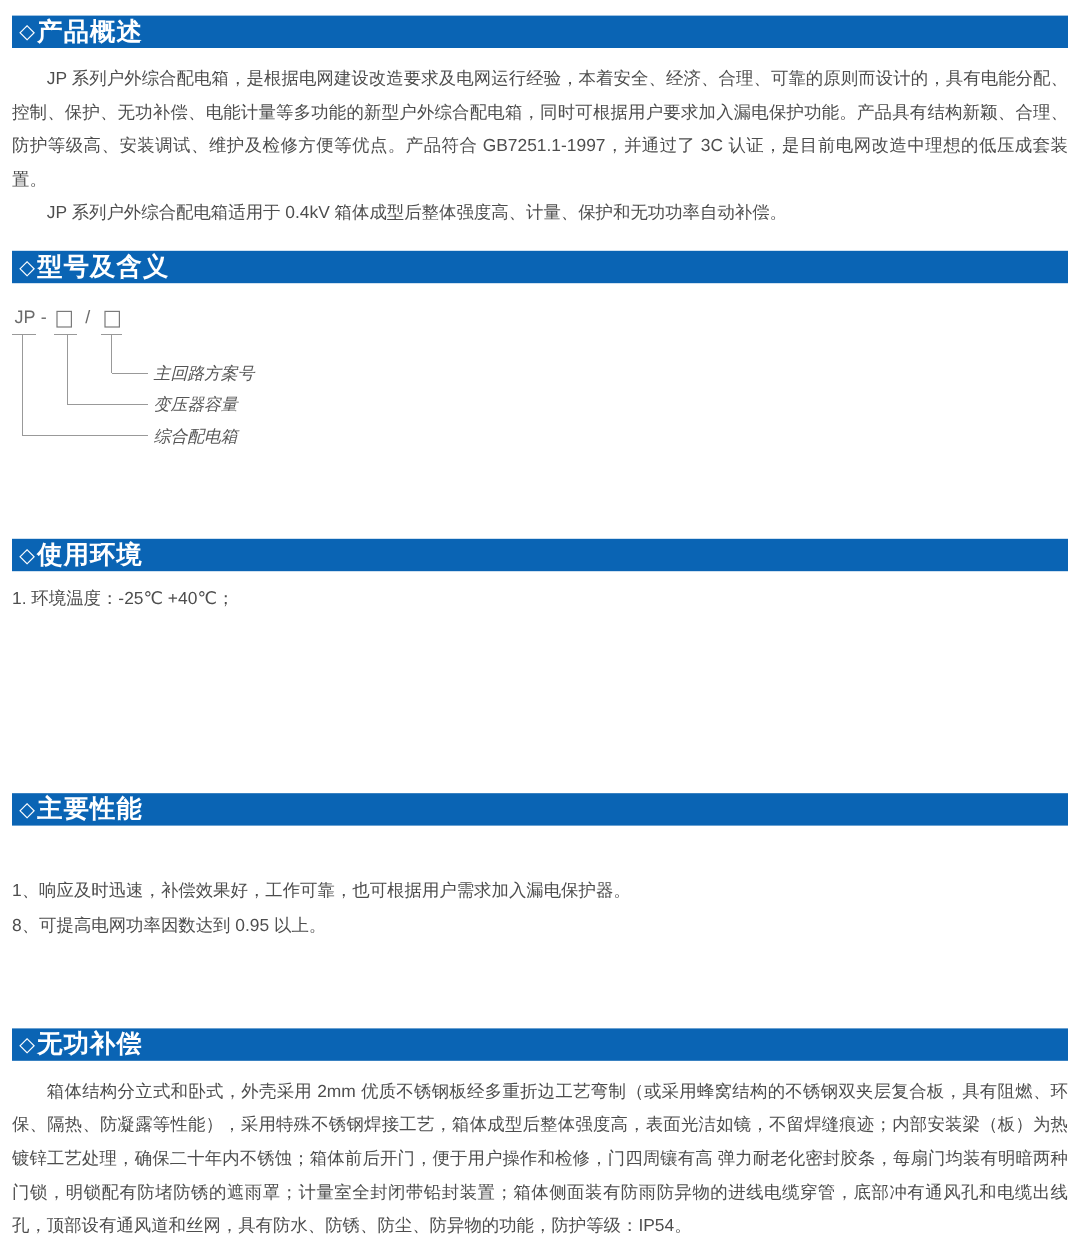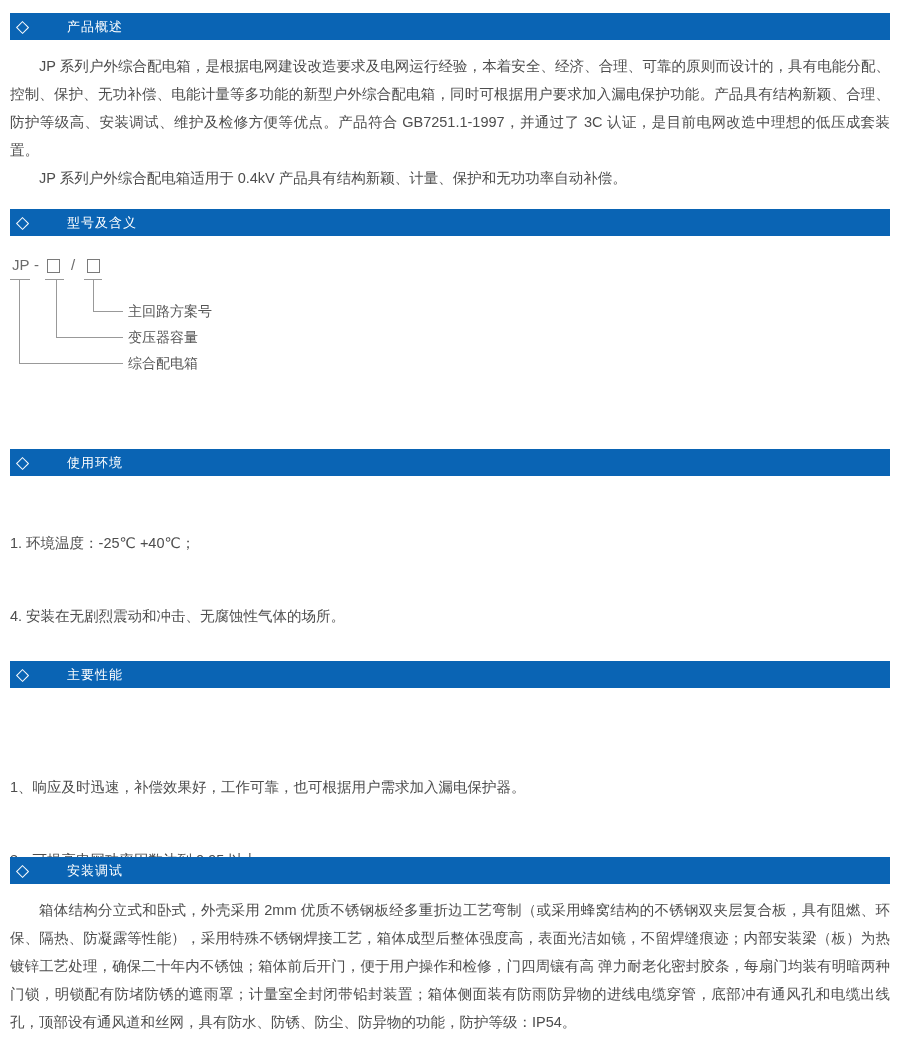--- a/index.html
+++ b/index.html
@@ -8,55 +8,56 @@
     font-family:"Liberation Sans","DejaVu Sans",sans-serif;
     color:#4d4d4d; overflow:hidden;
   }
   .bar {
     position:absolute; left:10px; right:10px; height:27px;
     background:#0a64b4; color:#ffffff;
     display:flex; align-items:center;
     padding-left:6px; box-sizing:border-box;
   }
   .bar .diamond { font-size:17px; font-weight:bold; margin-right:2px; line-height:1; }
-  .bar .bar-title { font-size:13px; font-weight:normal; letter-spacing:1px; line-height:1;margin-left:36px; }
+  .bar .bar-title { font-size:21px; font-weight:bold; letter-spacing:1px; line-height:1; }
   .textblock {
     position:absolute; left:10px; right:10px;
     font-size:14.5px; line-height:28px; text-align:justify;
   }
   .textblock p { margin:0; text-indent:2em; }
   .list {
     position:absolute; left:10px; right:10px;
     font-size:14.5px; line-height:29px;
   }
-  .list .list-item { white-space:nowrap;margin-top:44px; }
+  .list .list-item { white-space:nowrap; }
   .diagram { position:absolute; left:0; top:255px; width:470px; height:130px; }
   .diagram svg { position:absolute; left:0; top:0; }
   .code-part { position:absolute; font-size:15px; color:#6b6b6b; line-height:15px; }
   .code-box {
     position:absolute; width:11px; height:12px;
     border:1px solid #7a7a7a; top:4px;
   }
   .diagram-label {
     position:absolute; left:128px; font-size:14px; color:#555555; line-height:15px;
     white-space:nowrap;
+    font-style:italic;
   }
 </style>
 </head>
 <body>
 
 <div id="page">
 
   <div class="bar" style="top:13px">
     <span class="diamond">◇</span>
     <span class="bar-title">产品概述</span>
   </div>
   <div class="textblock" style="top:52px">
     <p>JP 系列户外综合配电箱，是根据电网建设改造要求及电网运行经验，本着安全、经济、合理、可靠的原则而设计的，具有电能分配、控制、保护、无功补偿、电能计量等多功能的新型户外综合配电箱，同时可根据用户要求加入漏电保护功能。产品具有结构新颖、合理、防护等级高、安装调试、维护及检修方便等优点。产品符合 GB7251.1-1997，并通过了 3C 认证，是目前电网改造中理想的低压成套装置。</p>
-    <p>JP 系列户外综合配电箱适用于 0.4kV 产品具有结构新颖、计量、保护和无功功率自动补偿。</p>
+    <p>JP 系列户外综合配电箱适用于 0.4kV 箱体成型后整体强度高、计量、保护和无功功率自动补偿。</p>
   </div>
 
   <div class="bar" style="top:209px">
     <span class="diamond">◇</span>
     <span class="bar-title">型号及含义</span>
   </div>
 
   <div class="diagram">
     <svg width="470" height="130" viewBox="0 0 470 130">
       <g stroke="#999999" stroke-width="1" shape-rendering="crispEdges">
@@ -83,33 +84,32 @@
     <span class="diagram-label" style="top:75px">变压器容量</span>
     <span class="diagram-label" style="top:101px">综合配电箱</span>
   </div>
 
   <div class="bar" style="top:449px">
     <span class="diamond">◇</span>
     <span class="bar-title">使用环境</span>
   </div>
   <div class="list" style="top:485px">
     <div class="list-item">1. 环境温度：-25℃ +40℃；</div>
-    <div class="list-item">4. 安装在无剧烈震动和冲击、无腐蚀性气体的场所。</div>
   </div>
 
   <div class="bar" style="top:661px">
     <span class="diamond">◇</span>
     <span class="bar-title">主要性能</span>
   </div>
   <div class="list" style="top:729px">
     <div class="list-item">1、响应及时迅速，补偿效果好，工作可靠，也可根据用户需求加入漏电保护器。</div>
     <div class="list-item">8、可提高电网功率因数达到 0.95 以上。</div>
   </div>
 
   <div class="bar" style="top:857px">
     <span class="diamond">◇</span>
-    <span class="bar-title">安装调试</span>
+    <span class="bar-title">无功补偿</span>
   </div>
   <div class="textblock" style="top:896px">
     <p>箱体结构分立式和卧式，外壳采用 2mm 优质不锈钢板经多重折边工艺弯制（或采用蜂窝结构的不锈钢双夹层复合板，具有阻燃、环保、隔热、防凝露等性能），采用特殊不锈钢焊接工艺，箱体成型后整体强度高，表面光洁如镜，不留焊缝痕迹；内部安装梁（板）为热镀锌工艺处理，确保二十年内不锈蚀；箱体前后开门，便于用户操作和检修，门四周镶有高 弹力耐老化密封胶条，每扇门均装有明暗两种门锁，明锁配有防堵防锈的遮雨罩；计量室全封闭带铅封装置；箱体侧面装有防雨防异物的进线电缆穿管，底部冲有通风孔和电缆出线孔，顶部设有通风道和丝网，具有防水、防锈、防尘、防异物的功能，防护等级：IP54。</p>
   </div>
 
 </div>
 
 </body></html>

